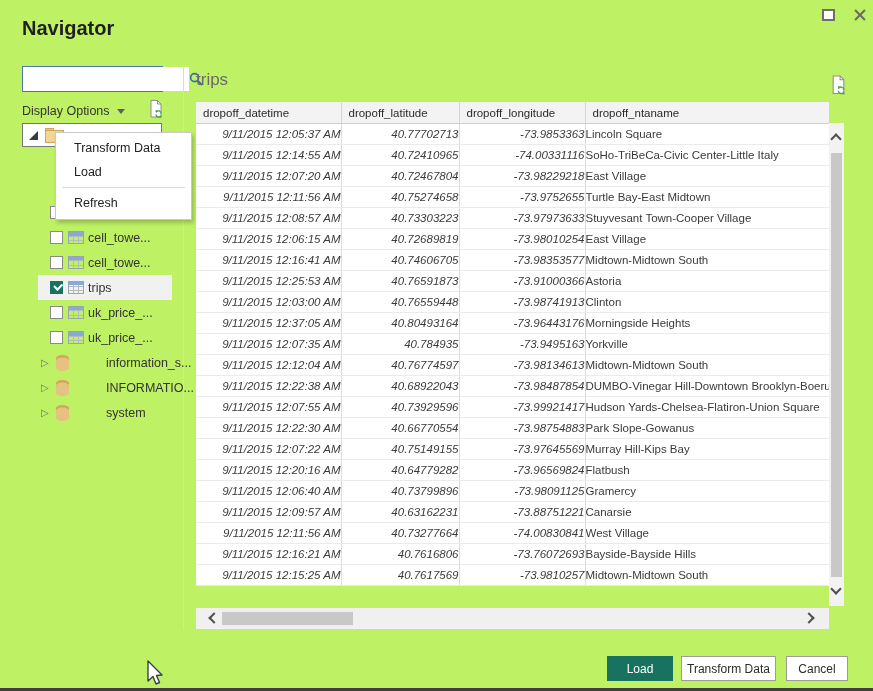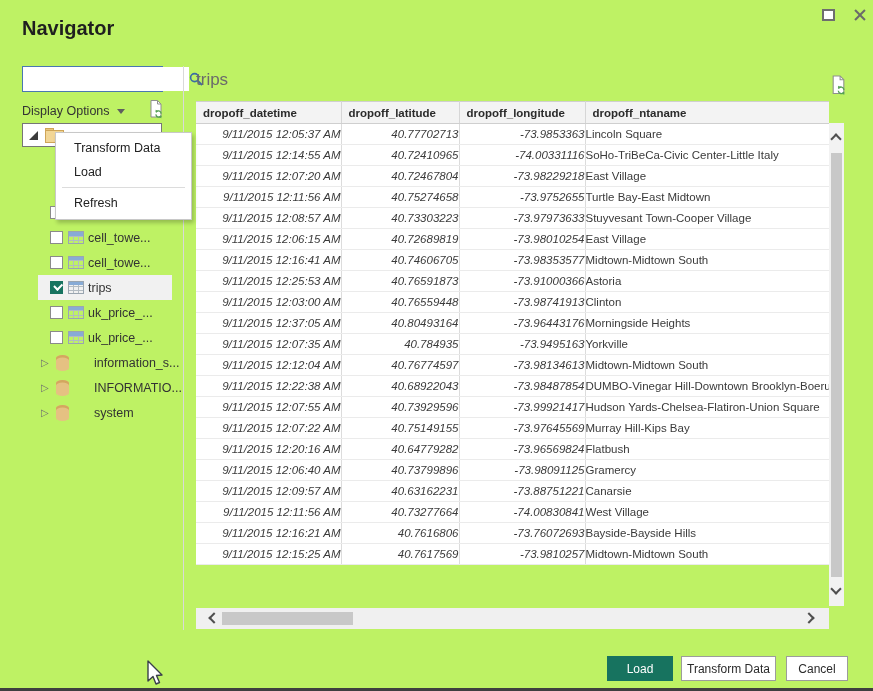--- a/index.html
+++ b/index.html
@@ -66,38 +66,38 @@
       linear-gradient(#88abd6 0 3.5px, rgba(0,0,0,0) 3.5px),
       repeating-linear-gradient(to right, rgba(0,0,0,0) 0 4px, #b3bbc2 4px 5px),
       repeating-linear-gradient(to bottom, rgba(0,0,0,0) 0 3.5px, #b3bbc2 3.5px 4.5px);
   }
   .tree-row .lbl { position:absolute; left:66px; white-space:nowrap; }
   .tree-row.folder .expand { position:absolute; left:19px; font-size:10px; color:#6f6f6f; }
   .db-icon {
     position:absolute; left:34px; width:13px; height:16px; background:#e5c182;
     border-radius:6.5px / 3px; box-shadow: inset 0 2.5px 0 #d3a75f;
   }
-  .tree-row.folder .lbl { left:60px;padding-left:12px; }
+  .tree-row.folder .lbl { left:72px;padding-left:12px; }
 
   
   .ctx-menu {
     position:absolute; left:55px; top:132px; width:137px; background:#fff;
     border:1px solid #c8c8c8; box-shadow:2px 3px 4px rgba(0,0,0,0.22); z-index:20; padding:3px 0 4px 0;
   }
   .ctx-item { height:24px; line-height:24px; padding-left:18px; font-size:12.5px; color:#222; white-space:nowrap; }
   .ctx-sep { height:1px; background:#dcdcdc; margin:3px 6px; }
 
   
   .preview-title { position:absolute; left:196px; top:70px; font-size:17px; color:#6b6b6b; }
   .preview-refresh { position:absolute; left:830px; top:74px; }
 
   .tbl-wrap { position:absolute; left:196px; top:101px; width:633px; }
   table.preview { border-collapse:collapse; table-layout:fixed; width:633px; font-size:11.5px; }
   table.preview th {
-    height:22px; background:#f3f3f3; font-weight:bold; color:#2b2b2b; text-align:left;
+    height:22px; background:#f3f3f3; font-weight:normal; color:#2b2b2b; text-align:left;
     padding:0 0 0 7px; border-top:1px solid #cfcfcf; border-bottom:1px solid #cfcfcf;
     border-right:1px solid #d6d6d6; white-space:nowrap; overflow:hidden;
   }
   table.preview th:last-child { border-right:none; }
   table.preview td {
     height:21px; padding:0; border-bottom:1px solid #ebebeb; border-right:1px solid #dcdcdc;
     white-space:nowrap; overflow:hidden; color:#3a3a3a; background:#fff;
   }
   table.preview td:last-child { border-right:none; }
   td.c0, td.c1, td.c2 { font-style:italic; text-align:right; padding-right:7px; }
@@ -323,20 +323,26 @@
             <td class="c2">-73.98487854</td>
             <td class="c3">DUMBO-Vinegar Hill-Downtown Brooklyn-Boerum</td>
           </tr>
           <tr>
             <td class="c0">9/11/2015 12:07:55 AM</td>
             <td class="c1">40.73929596</td>
             <td class="c2">-73.99921417</td>
             <td class="c3">Hudson Yards-Chelsea-Flatiron-Union Square</td>
           </tr>
           <tr>
+            <td class="c0">9/11/2015 12:22:30 AM</td>
+            <td class="c1">40.66770554</td>
+            <td class="c2">-73.98754883</td>
+            <td class="c3">Park Slope-Gowanus</td>
+          </tr>
+          <tr>
             <td class="c0">9/11/2015 12:07:22 AM</td>
             <td class="c1">40.75149155</td>
             <td class="c2">-73.97645569</td>
             <td class="c3">Murray Hill-Kips Bay</td>
           </tr>
           <tr>
             <td class="c0">9/11/2015 12:20:16 AM</td>
             <td class="c1">40.64779282</td>
             <td class="c2">-73.96569824</td>
             <td class="c3">Flatbush</td>

